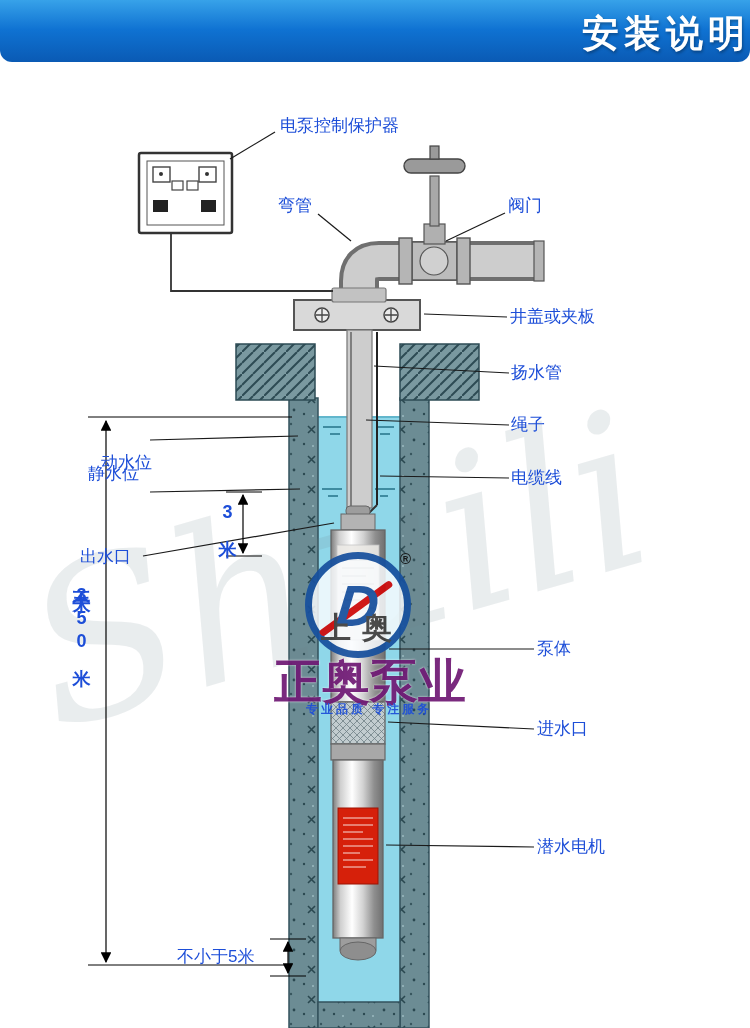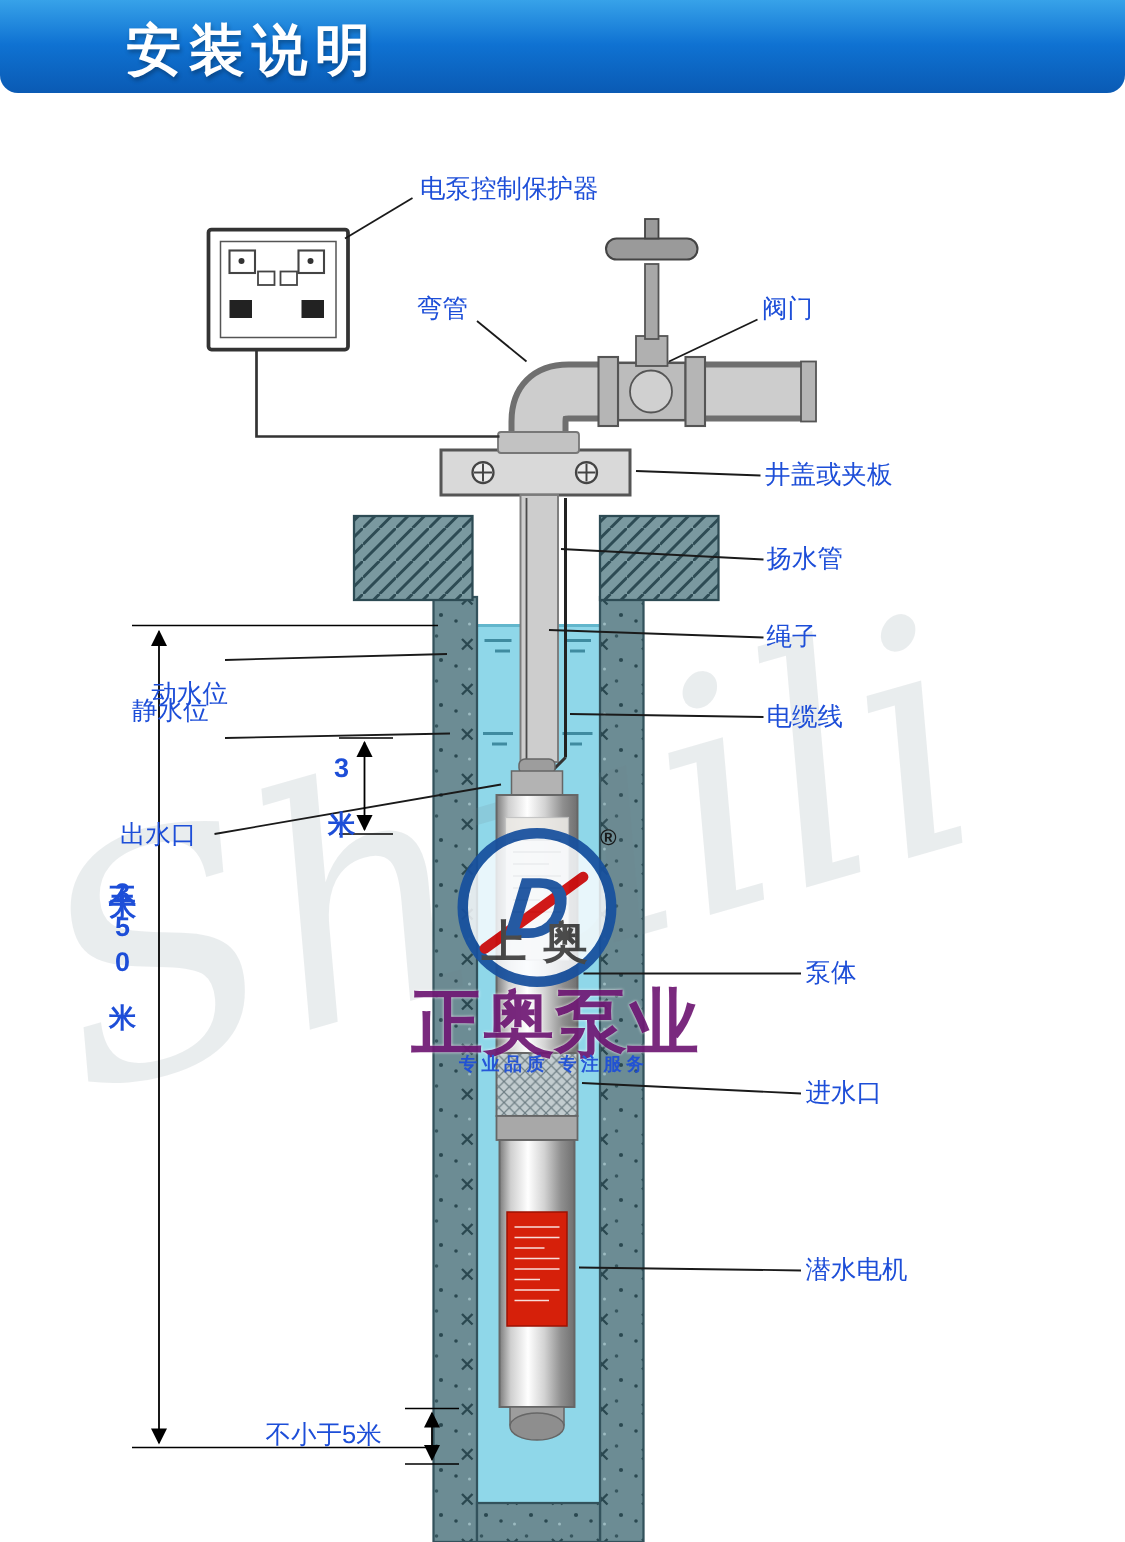--- a/index.html
+++ b/index.html
@@ -2,21 +2,21 @@
 <html><head>
 <meta charset="utf-8">
 <style>
   html,body { margin:0; padding:0; background:#fff; }
   .page { position:relative; width:750px; height:1028px; background:#fff; overflow:hidden;
           font-family:"Liberation Sans", sans-serif; }
   .banner { position:absolute; top:0; left:0; width:750px; height:62px; z-index:5;
             background:linear-gradient(180deg,#37a2e9 0%, #0f72d2 48%, #0a5ab4 100%);
             border-radius:0 0 12px 12px; }
   .banner h1 { margin:0; padding:9px 0 0 84px; font-size:37px; letter-spacing:5px;
-               color:#fff; font-weight:bold; text-shadow:1px 2px 3px rgba(0,0,0,.3); }
+               color:#fff; font-weight:bold; text-shadow:1px 2px 3px rgba(0,0,0,.3);text-align:right; }
   svg.diagram { position:absolute; top:0; left:0; z-index:1; }
   .lbl { position:absolute; z-index:3; font-size:17px; color:#1d4ed8; white-space:nowrap; line-height:1.2; }
   .vert { writing-mode:vertical-rl; text-orientation:upright; letter-spacing:3px; font-weight:600; font-size:18px; }
   .logo { position:absolute; z-index:2; opacity:.93; }
   .logo-circle { position:absolute; left:305px; top:552px; width:92px; height:92px;
                  border:7px solid #17509e; border-radius:50%; background:rgba(250,252,254,.9);
                  display:flex; align-items:center; justify-content:center; }
   .logo-d { font-size:58px; font-weight:bold; font-style:italic; color:#17509e; transform:skewX(-6deg); }
   .logo-slash { position:absolute; left:0px; top:46px; width:88px; height:7px; background:#cf0a0a;
                 border-radius:4px; transform:rotate(-36deg); }

